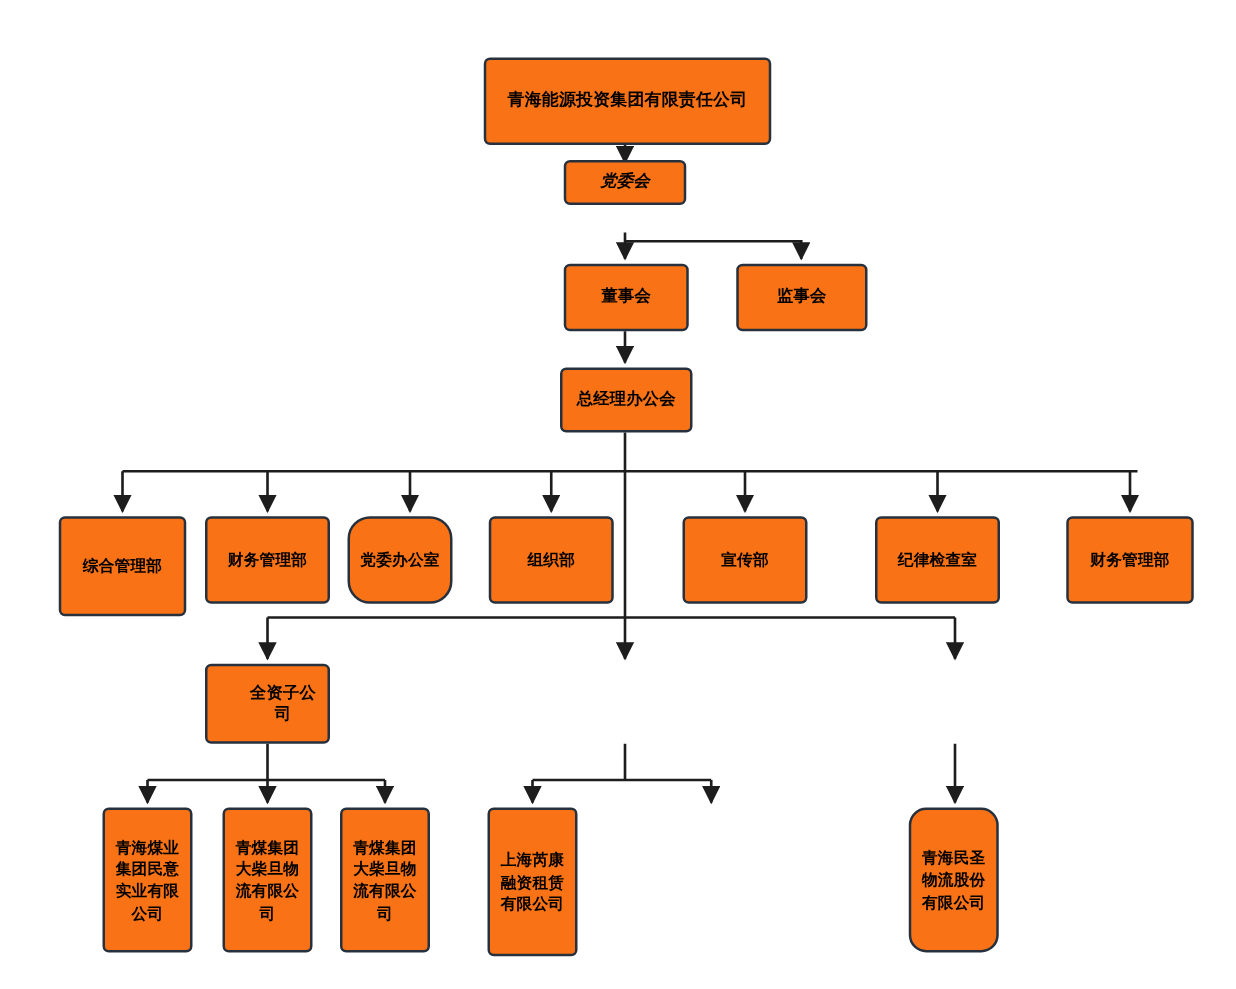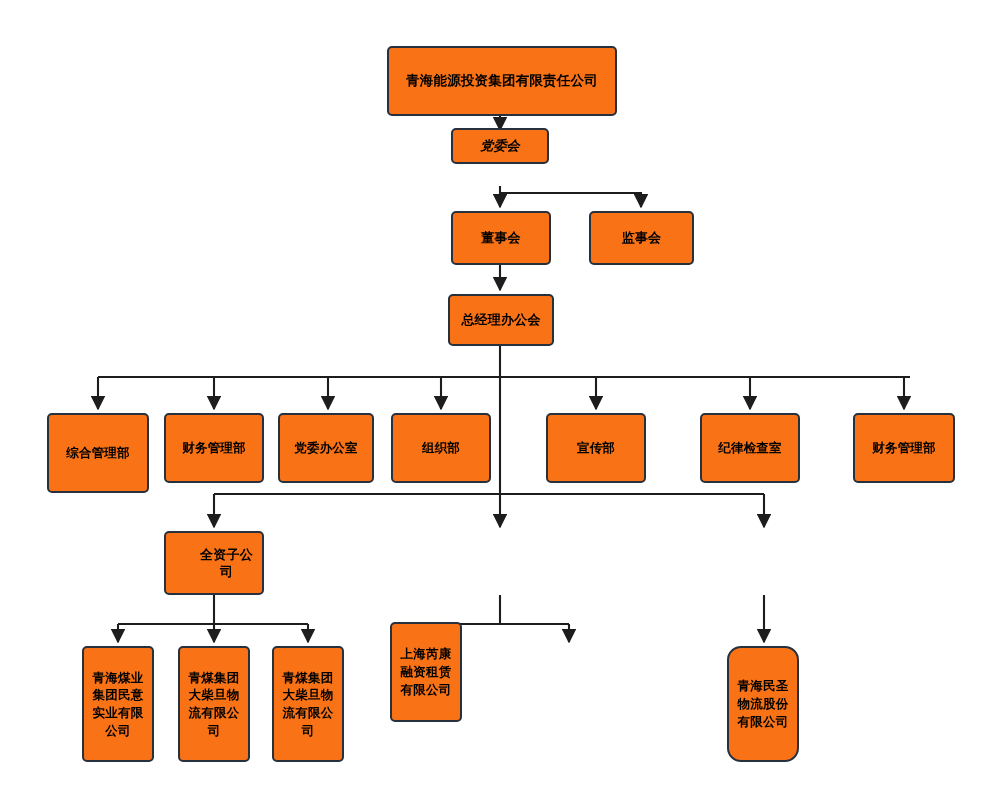--- a/index.html
+++ b/index.html
@@ -122,21 +122,21 @@
   <div class="node n-cat" style="left:448px; top:294px; width:106px; height:52px;">
     <span>总经理办公会</span>
   </div>
 
   <div class="node n-dept" style="left:47px; top:413px; width:102px; height:80px;">
     <span>综合管理部</span>
   </div>
   <div class="node n-dept" style="left:164px; top:413px; width:100px; height:70px;">
     <span>财务管理部</span>
   </div>
-  <div class="node n-dept" style="left:278px; top:413px; width:96px; height:70px;">
+  <div class="node n-dept" style="left:278px; top:413px; width:84px; height:70px;border-radius:18px;">
     <span>党委办公室</span>
   </div>
   <div class="node n-dept" style="left:391px; top:413px; width:100px; height:70px;">
     <span>组织部</span>
   </div>
   <div class="node n-dept" style="left:546px; top:413px; width:100px; height:70px;font-family:Liberation Serif, serif;">
     <span>宣传部</span>
   </div>
   <div class="node n-dept" style="left:700px; top:413px; width:100px; height:70px;">
     <span>纪律检查室</span>
@@ -151,20 +151,20 @@
 
   <div class="node n-leaf" style="left:82px; top:646px; width:72px; height:116px;">
     <span>青海煤业集团民意实业有限公司</span>
   </div>
   <div class="node n-leaf" style="left:178px; top:646px; width:72px; height:116px;">
     <span>青煤集团大柴旦物流有限公司</span>
   </div>
   <div class="node n-leaf" style="left:272px; top:646px; width:72px; height:116px;">
     <span>青煤集团大柴旦物流有限公司</span>
   </div>
-  <div class="node n-leaf" style="left:390px; top:622px; width:72px; height:100px;">
+  <div class="node n-leaf" style="left:390px; top:646px; width:72px; height:119px;">
     <span>上海芮康融资租赁有限公司</span>
   </div>
   <div class="node n-leaf" style="left:727px; top:646px; width:72px; height:116px;border-radius:14px;">
     <span>青海民圣物流股份有限公司</span>
   </div>
 
 </div>
 
 </body></html>

